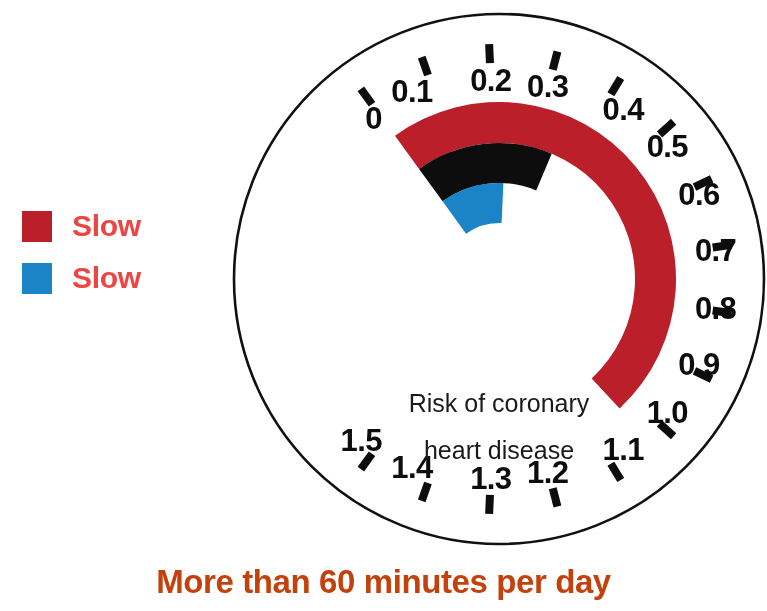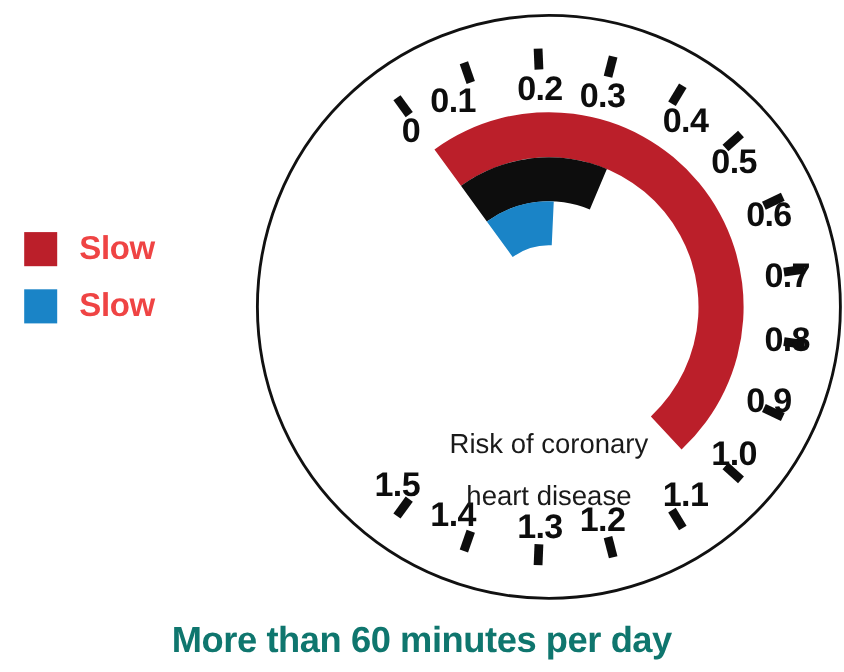--- a/index.html
+++ b/index.html
@@ -74,21 +74,21 @@
 
   
   .caption {
     position: absolute;
     left: 0;
     top: 563px;
     width: 767px;
     text-align: center;
     font-size: 33px;
     font-weight: bold;
-    color: #0f766e;
+    color: #c2410c;
     letter-spacing: -0.4px;
     white-space: nowrap;
   }
 </style>
 </head>
 <body>
 
 <div id="figure">
 
   <div class="legend">

